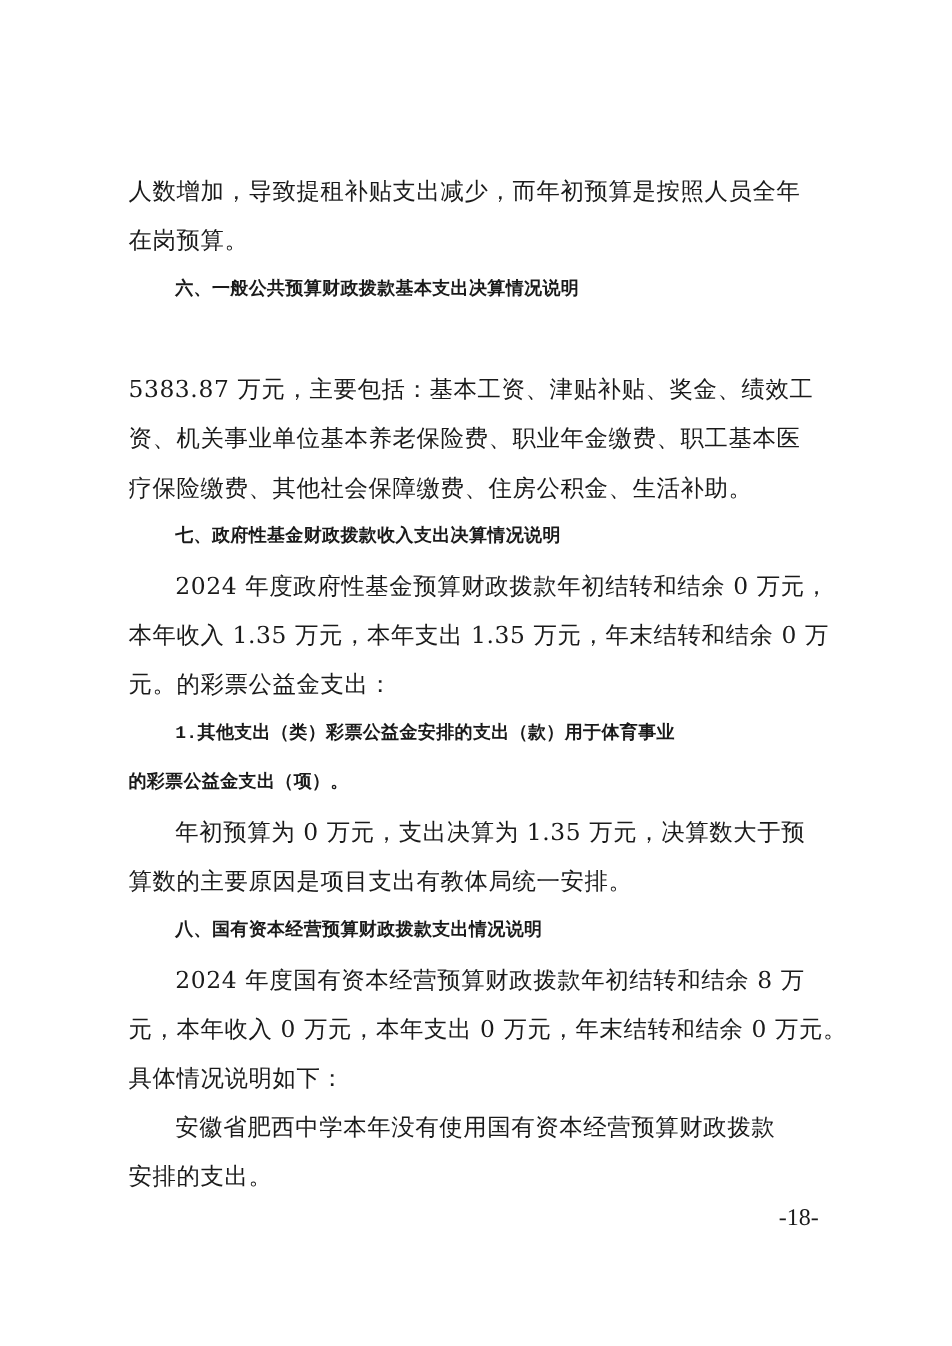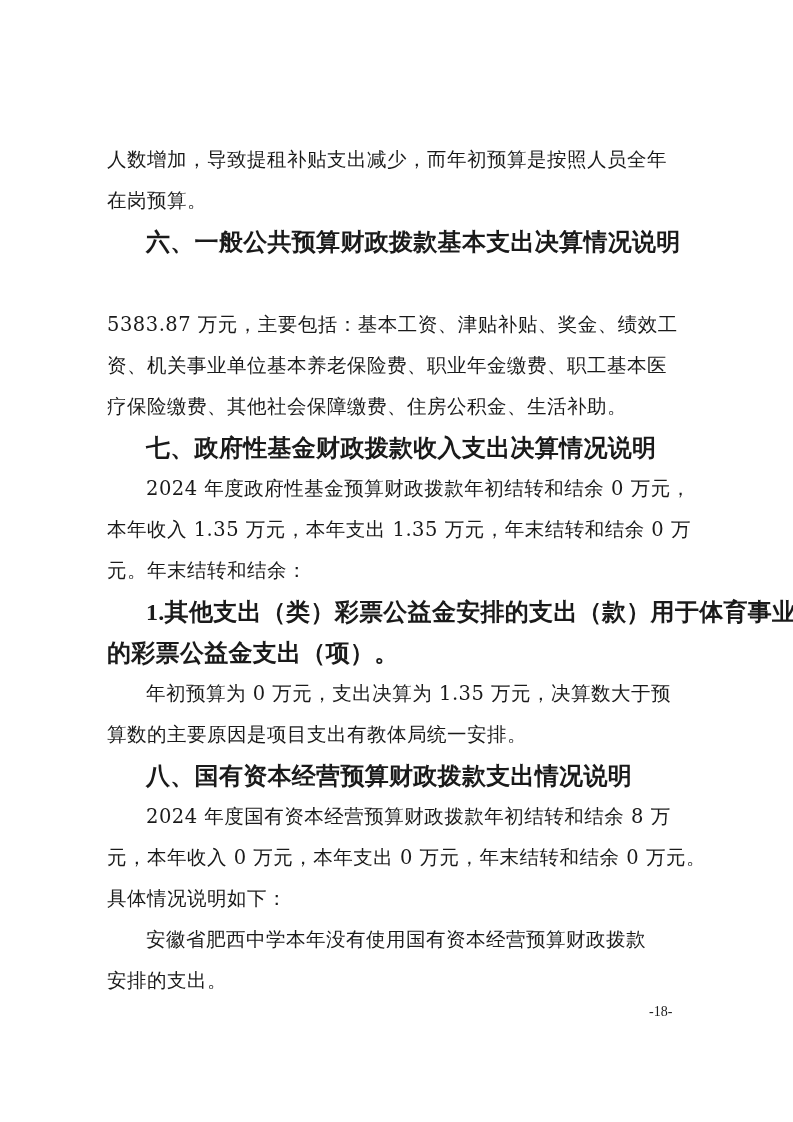--- a/index.html
+++ b/index.html
@@ -5,40 +5,40 @@
     html, body { margin: 0; padding: 0; background: #ffffff; }
     body { width: 793px; height: 1122px; position: relative; overflow: hidden; }
     .page { position: absolute; left: 0; top: 0; width: 793px; height: 964px; background: #fff; }
     .line {
       position: absolute; left: 107px; width: 580px;
       font-family: "DejaVu Serif", "Liberation Serif", serif;
       font-size: 19.5px; color: #1a1a1a; white-space: nowrap;
       letter-spacing: 0.5px; line-height: 24px;
     }
     .indent { left: 146px; }
-    .bold { font-family: Liberation Serif, serif; font-weight: bold; font-size: 24px; letter-spacing: 0.3px; }
+    .bold { font-family: Liberation Mono, monospace; font-weight: bold; font-size: 15px; letter-spacing: 0.3px; }
     .pagenum {
       position: absolute; left: 649px; top: 1004px;
-      font-family: "Liberation Serif", serif; font-size: 14px; color: #1a1a1a;
+      font-family: "Liberation Serif", serif; font-size: 20px; color: #1a1a1a;
     }
   </style>
 </head>
 <body>
 
 <div class="page">
   <div class="line" style="top:148px">人数增加，导致提租补贴支出减少，而年初预算是按照人员全年</div>
   <div class="line" style="top:189px">在岗预算。</div>
   <div class="line indent bold" style="top:230px">六、一般公共预算财政拨款基本支出决算情况说明</div>
   <div class="line" style="top:313px">5383.87 万元，主要包括：基本工资、津贴补贴、奖金、绩效工</div>
   <div class="line" style="top:354px">资、机关事业单位基本养老保险费、职业年金缴费、职工基本医</div>
   <div class="line indent bold" style="top:436px">七、政府性基金财政拨款收入支出决算情况说明</div>
   <div class="line" style="top:395px">疗保险缴费、其他社会保障缴费、住房公积金、生活补助。</div>
   <div class="line indent" style="top:477px">2024 年度政府性基金预算财政拨款年初结转和结余 0 万元，</div>
   <div class="line" style="top:518px">本年收入 1.35 万元，本年支出 1.35 万元，年末结转和结余 0 万</div>
-  <div class="line" style="top:559px">元。年末结转和结余：</div>
+  <div class="line" style="top:559px">元。的彩票公益金支出：</div>
   <div class="line indent bold" style="top:600px">1.其他支出（类）彩票公益金安排的支出（款）用于体育事业</div>
   <div class="line bold" style="top:641px">的彩票公益金支出（项）。</div>
   <div class="line indent" style="top:682px">年初预算为 0 万元，支出决算为 1.35 万元，决算数大于预</div>
   <div class="line" style="top:723px">算数的主要原因是项目支出有教体局统一安排。</div>
   <div class="line indent bold" style="top:764px">八、国有资本经营预算财政拨款支出情况说明</div>
   <div class="line indent" style="top:805px">2024 年度国有资本经营预算财政拨款年初结转和结余 8 万</div>
   <div class="line" style="top:846px">元，本年收入 0 万元，本年支出 0 万元，年末结转和结余 0 万元。</div>
   <div class="line" style="top:887px">具体情况说明如下：</div>
   <div class="line indent" style="top:928px">安徽省肥西中学本年没有使用国有资本经营预算财政拨款</div>
   <div class="line" style="top:969px">安排的支出。</div>

